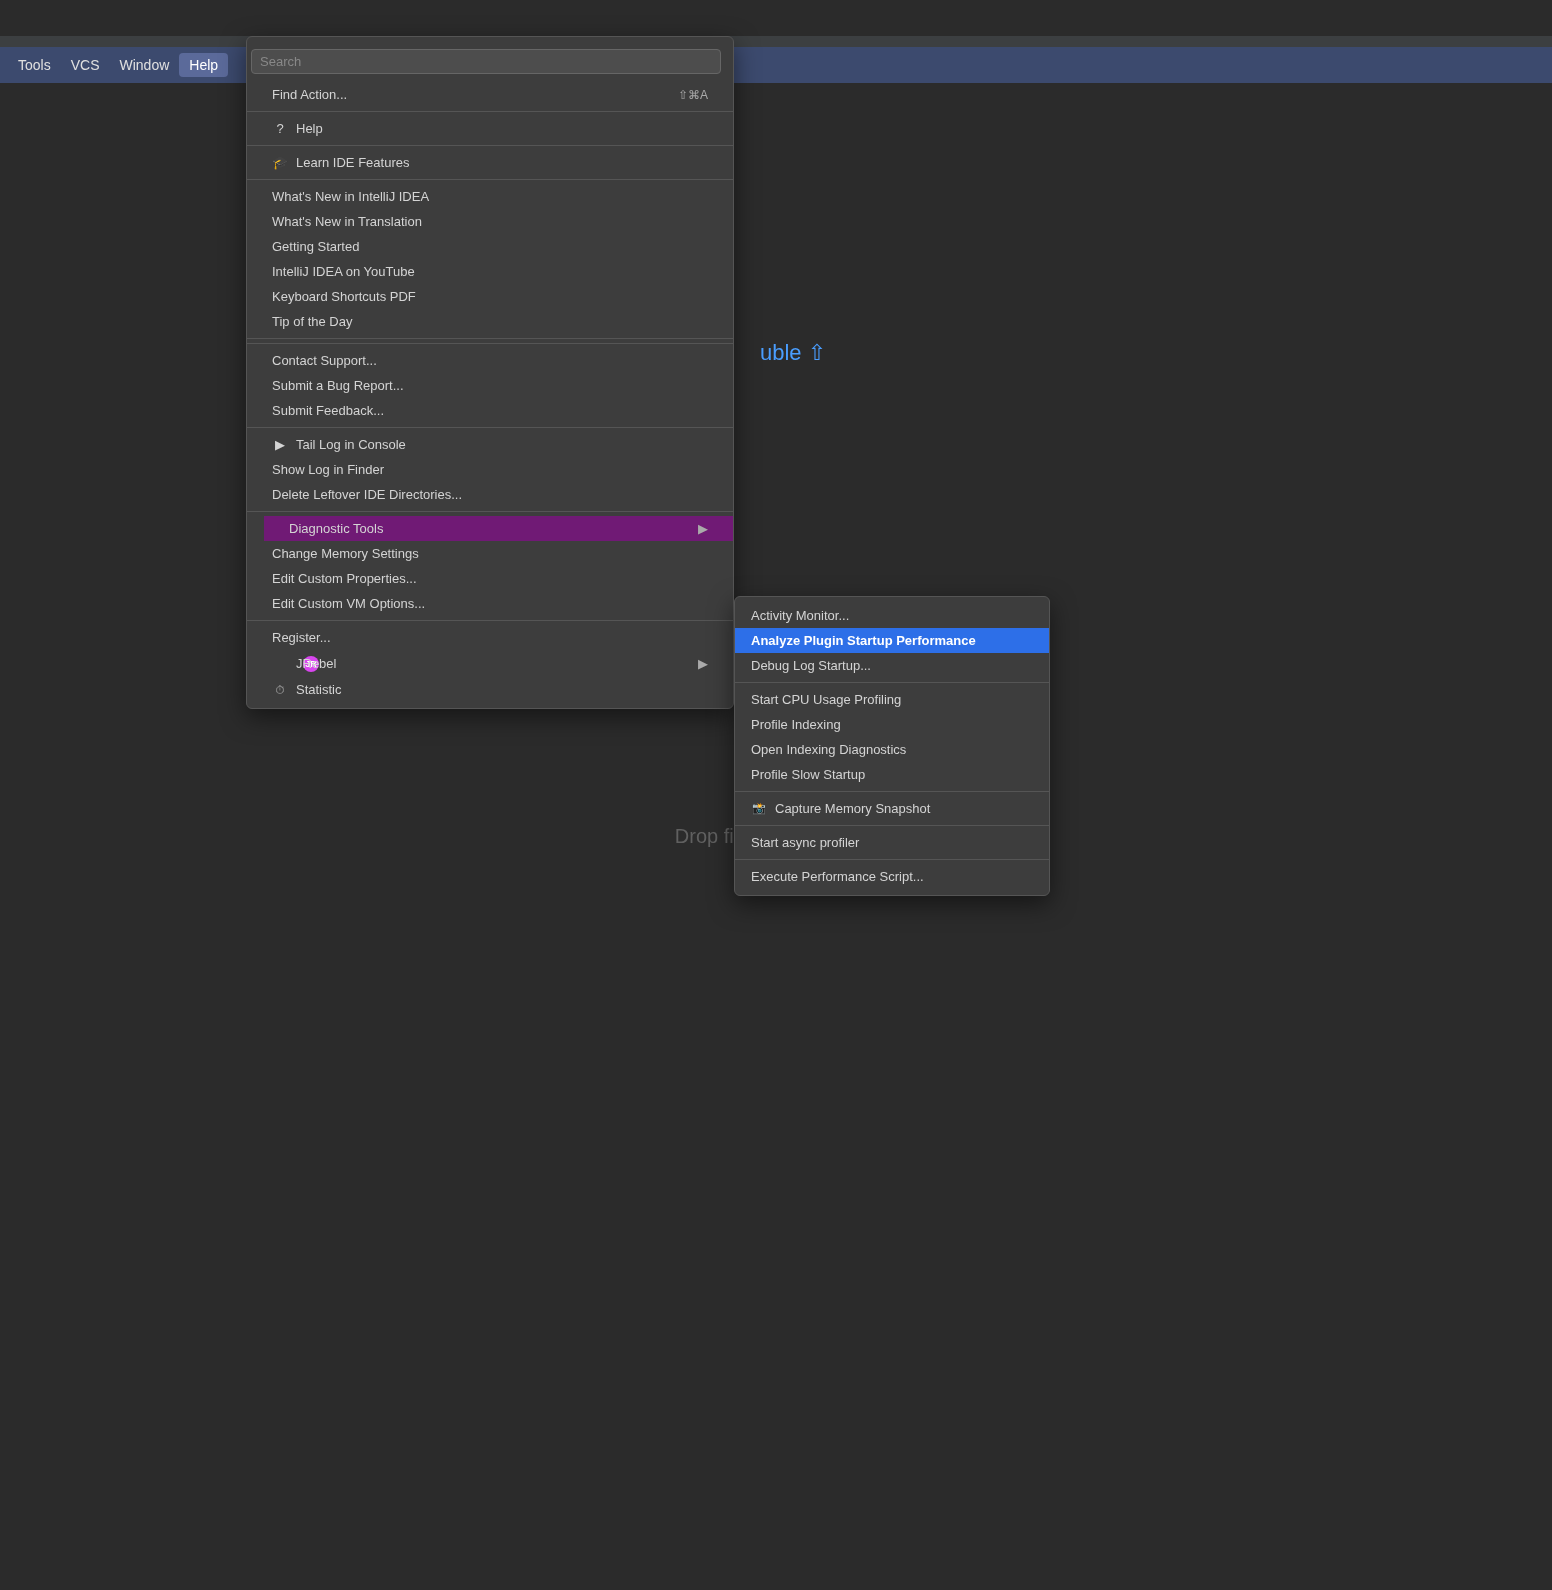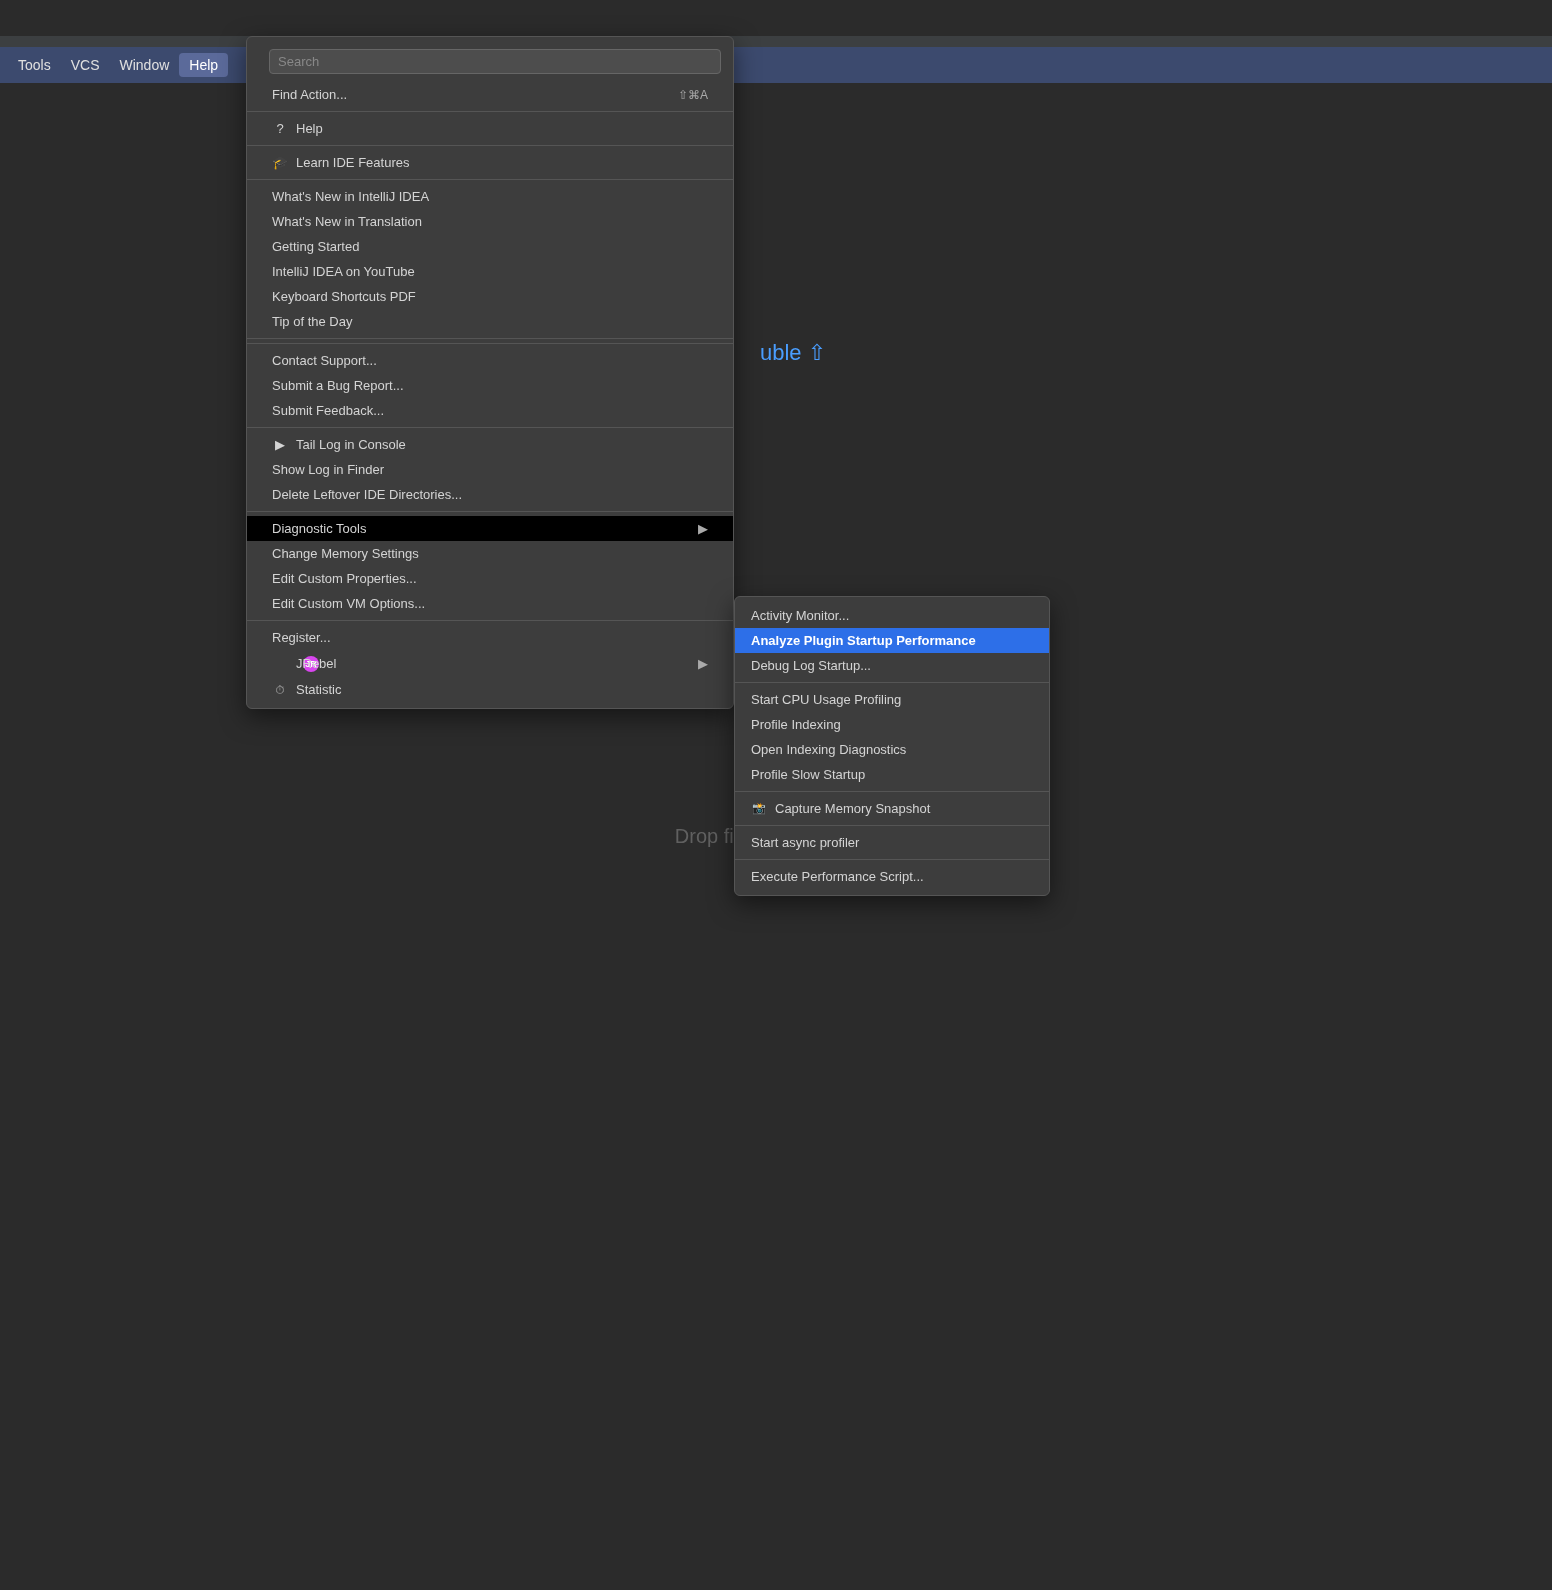--- a/index.html
+++ b/index.html
@@ -91,21 +91,21 @@
       width: 488px;
       background: #3d3d3d;
       border: 1px solid #555;
       border-radius: 6px;
       box-shadow: 0 8px 24px rgba(0,0,0,0.5);
       z-index: 100;
       padding: 6px 0;
     }
 
     .menu-search {
-      padding: 6px 12px 8px 22px;
+      padding: 6px 12px 8px 4px;
     }
     .menu-search input {
       width: 100%;
       background: #4d4d4d;
       border: 1px solid #666;
       border-radius: 4px;
       padding: 4px 8px;
       color: #ccc;
       font-size: 13px;
       outline: none;
@@ -122,21 +122,22 @@
       display: flex;
       align-items: center;
       padding: 5px 25px;
       color: #d4d4d4;
       cursor: pointer;
       font-size: 13px;
       position: relative;
       white-space: nowrap;
     }
     .menu-item.highlighted {
-      background: #000000;
+      background: #701a75;
+      margin-left: 17px;
     }
     .menu-item .shortcut {
       margin-left: auto;
       color: #aaa;
       font-size: 12px;
     }
     .menu-item .arrow {
       margin-left: auto;
       color: #aaa;
     }

